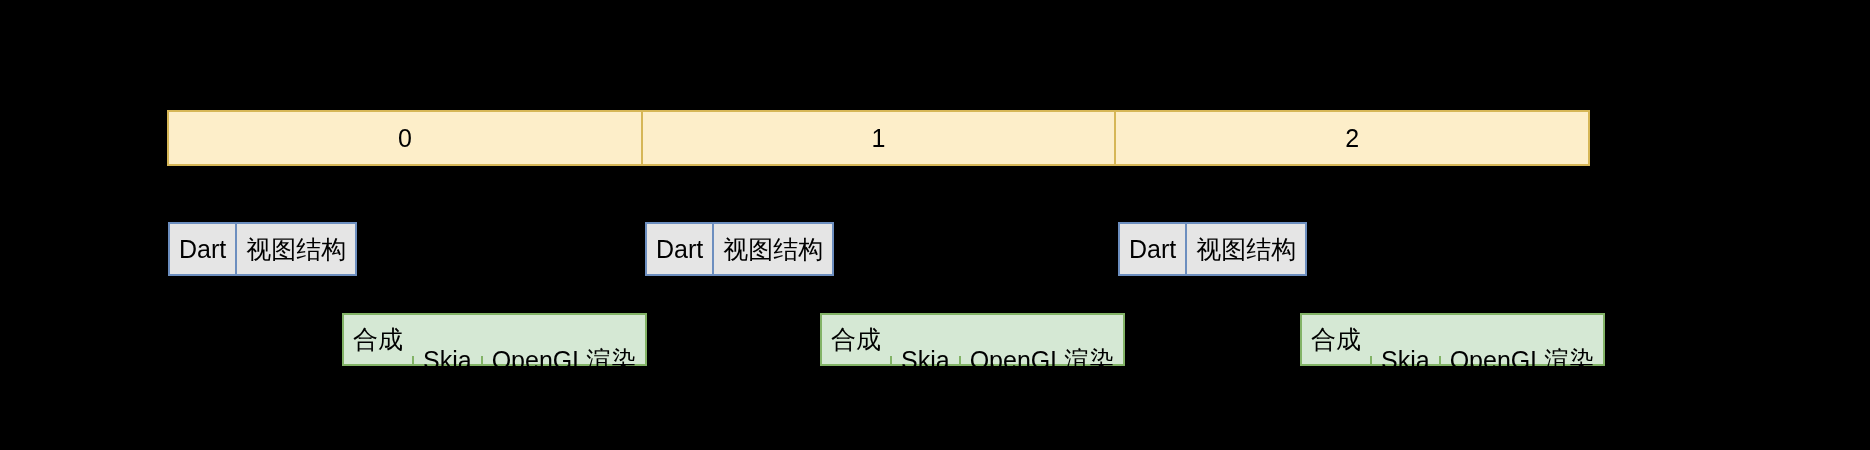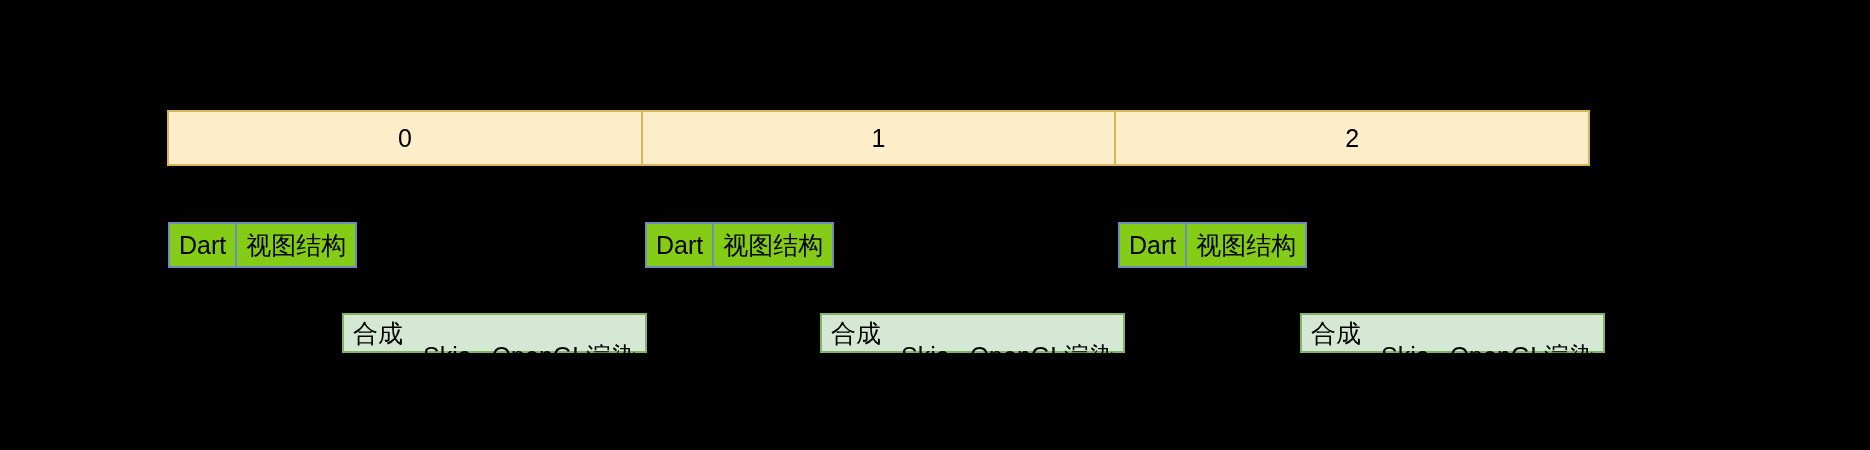--- a/index.html
+++ b/index.html
@@ -64,32 +64,32 @@
     color: #000000;
     font-size: 25px;
     line-height: 1;
     white-space: nowrap;
     padding: 0 9px;
   }
 
   
   .group.blue {
     top: 222px;
-    height: 46px;
+    height: 54px;
     border: 2px solid #6c8ebf;
-    background: #84cc16;
+    background: #e5e5e5;
   }
   .group.blue .seg + .seg {
     border-left: 2px solid #6c8ebf;
   }
 
   
   .group.green {
     top: 313px;
-    height: 40px;
+    height: 53px;
     border: 2px solid #82b366;
     background: #d5e8d4;
   }
   .group.green .seg + .seg {
     border-left: 2px solid #82b366;
     margin-top: 41px;
   }
 
   
   .blue-0  { left: 168px;  }

